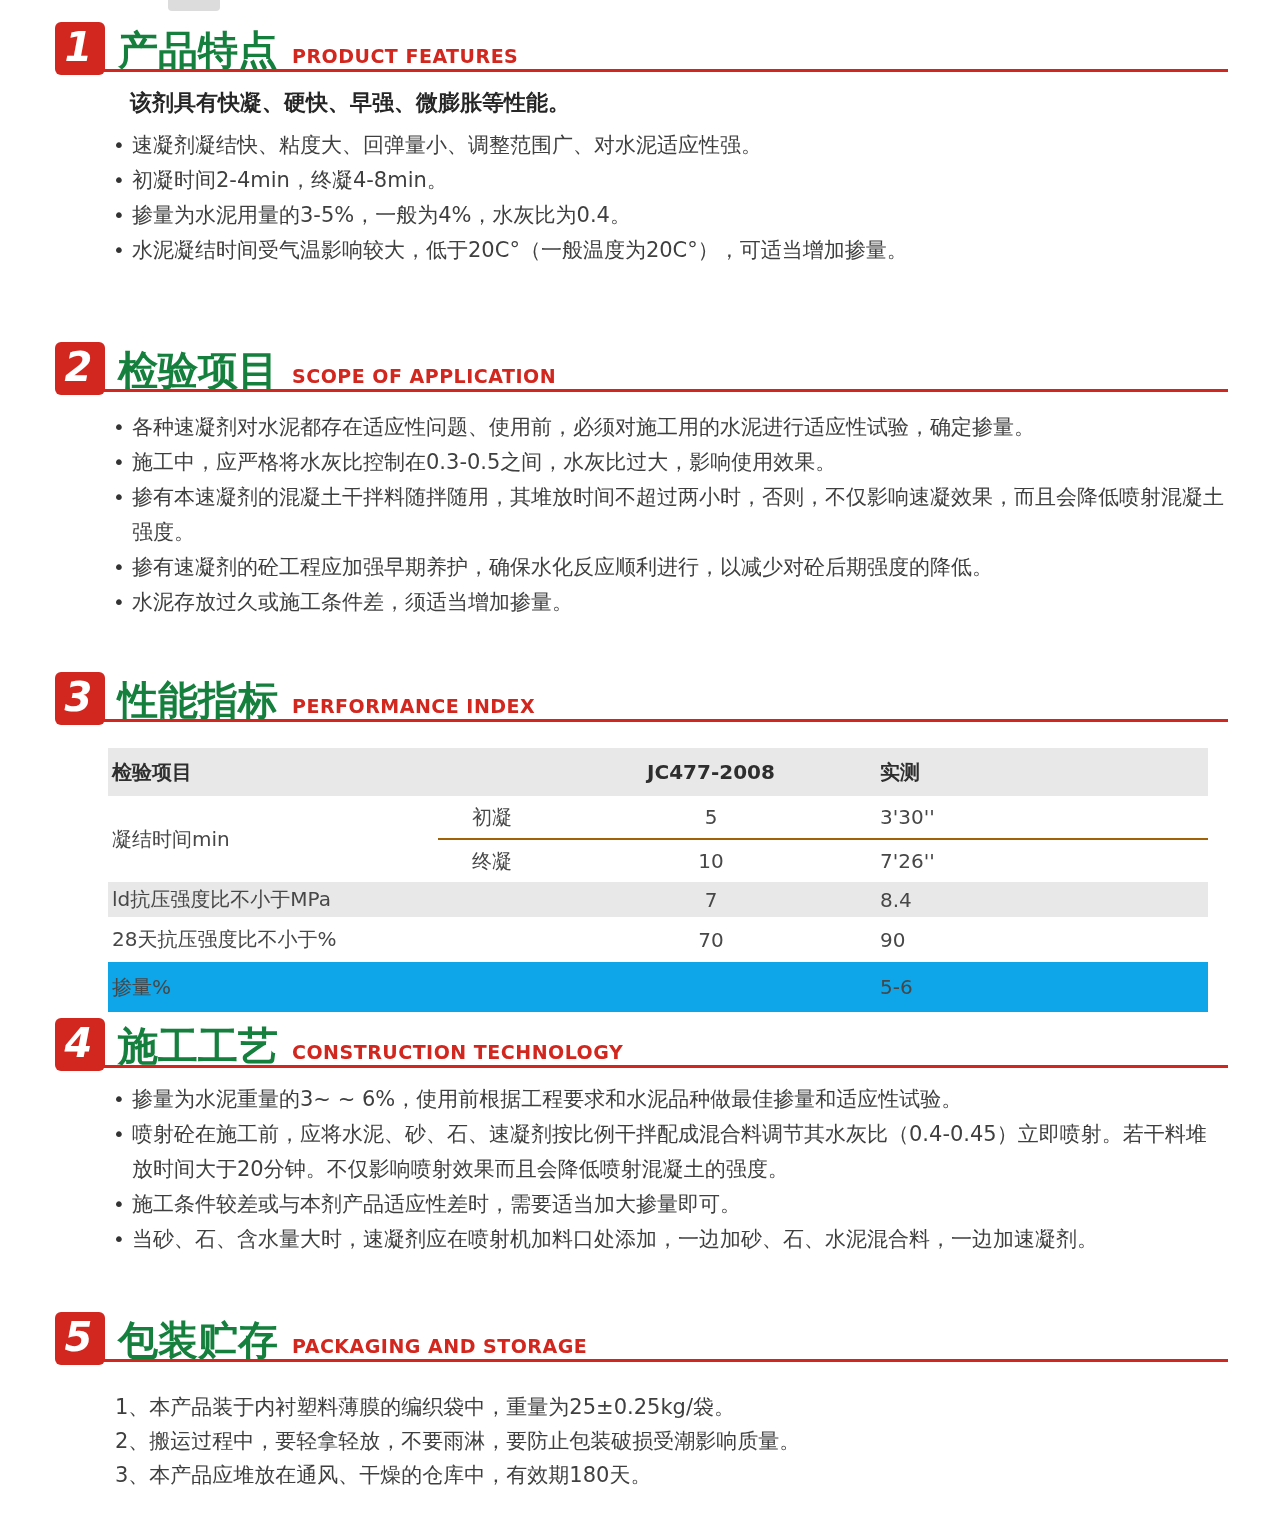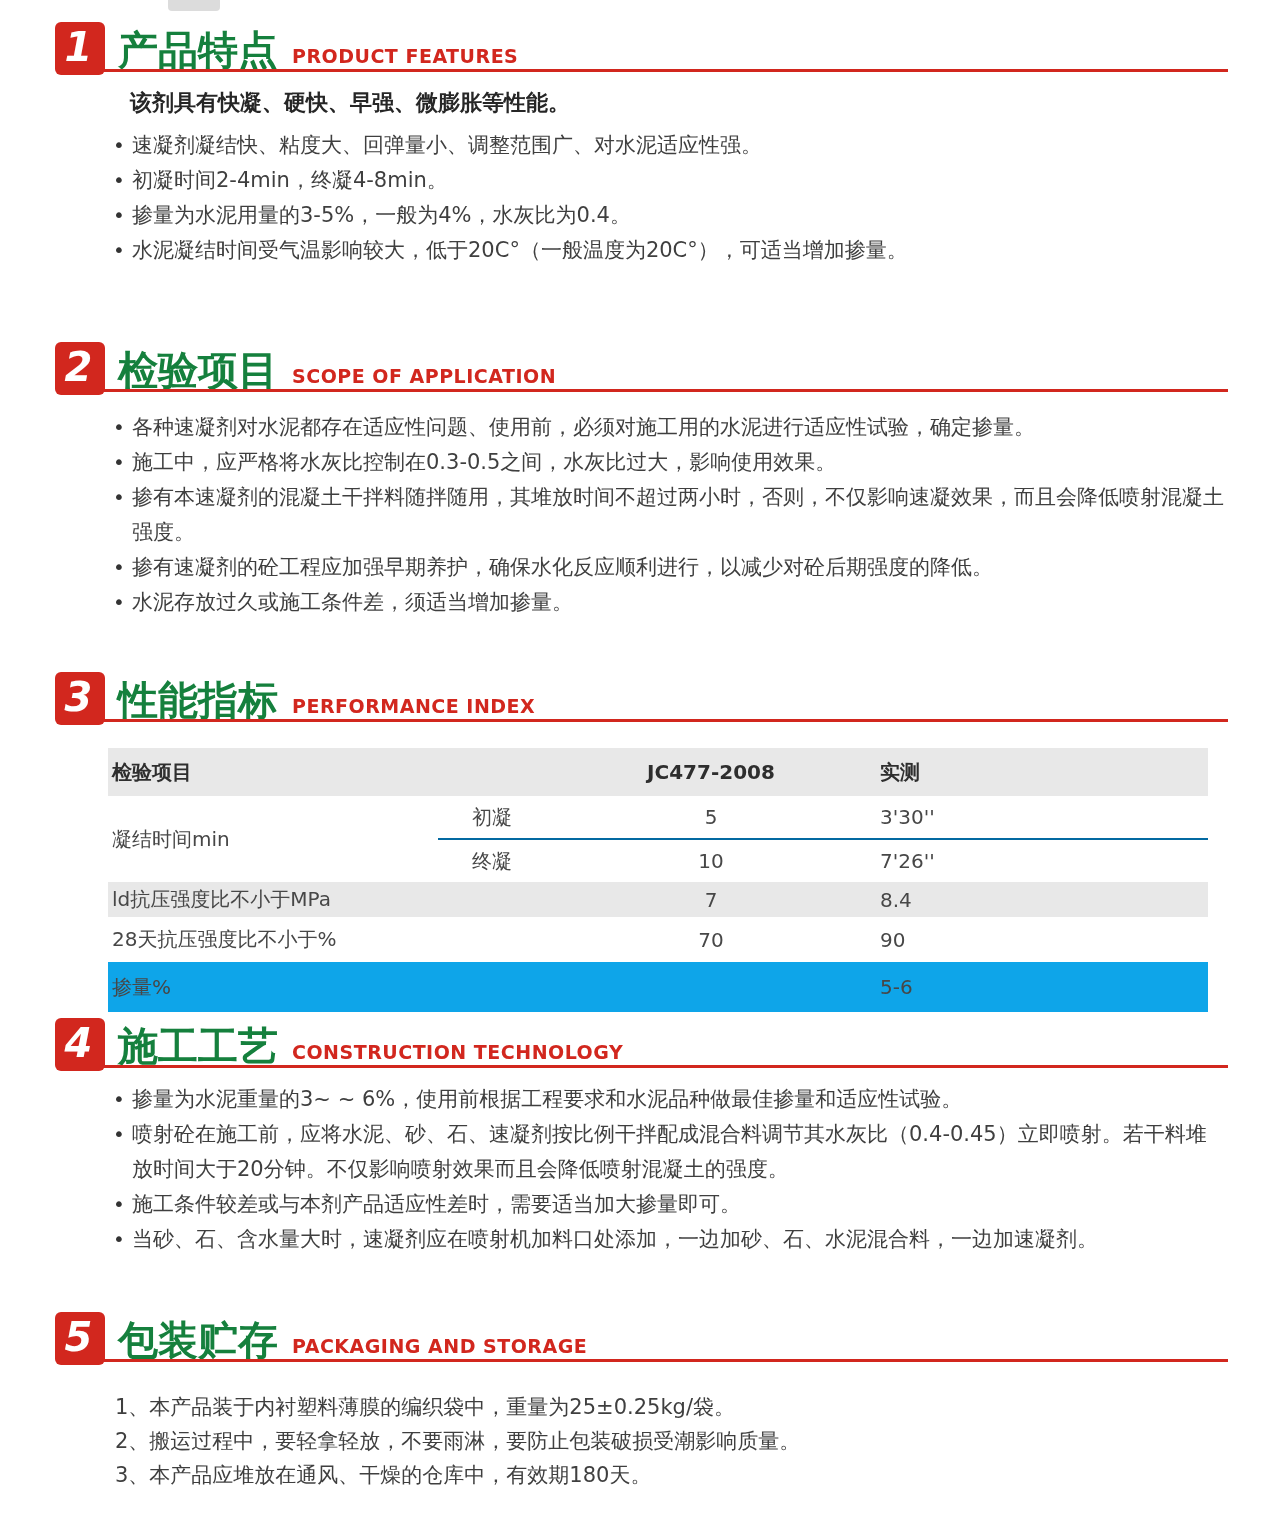--- a/index.html
+++ b/index.html
@@ -24,21 +24,21 @@
   ol.numbered li{font-size:21px;line-height:34px;color:#3f3f3f;}
   table.spec{margin:26px 0 0 53px;width:1100px;border-collapse:collapse;table-layout:fixed;
         font-size:20px;color:#474747;}
   table.spec td{padding:4px;vertical-align:middle;}
   col.c1{width:330px;}col.c2{width:108px;}col.c3{width:330px;}col.c4{width:332px;}
   tr.hdr td{background:#e8e8e8;height:40px;font-weight:700;color:#2e2e2e;}
   td.lab{text-align:left;padding-left:22px;}
   td.ctr{text-align:center;}
   td.msr{text-align:left;padding-left:90px;}
   tr.sub td{height:34px;background:#ffffff;}
-  tr.sub1 td.dl{border-bottom:2px solid #0369a1;margin-top:36px;}
+  tr.sub1 td.dl{border-bottom:2px solid #a16207;margin-top:36px;}
   tr.r1 td{height:24px;background:#e8e8e8;}
   tr.r2 td{height:37px;background:#ffffff;}
   tr.r3 td{height:42px;background:#0ea5e9;}
 </style>
 </head>
 <body>
 
 <div class="page">
   <div class="artifact"></div>
 

